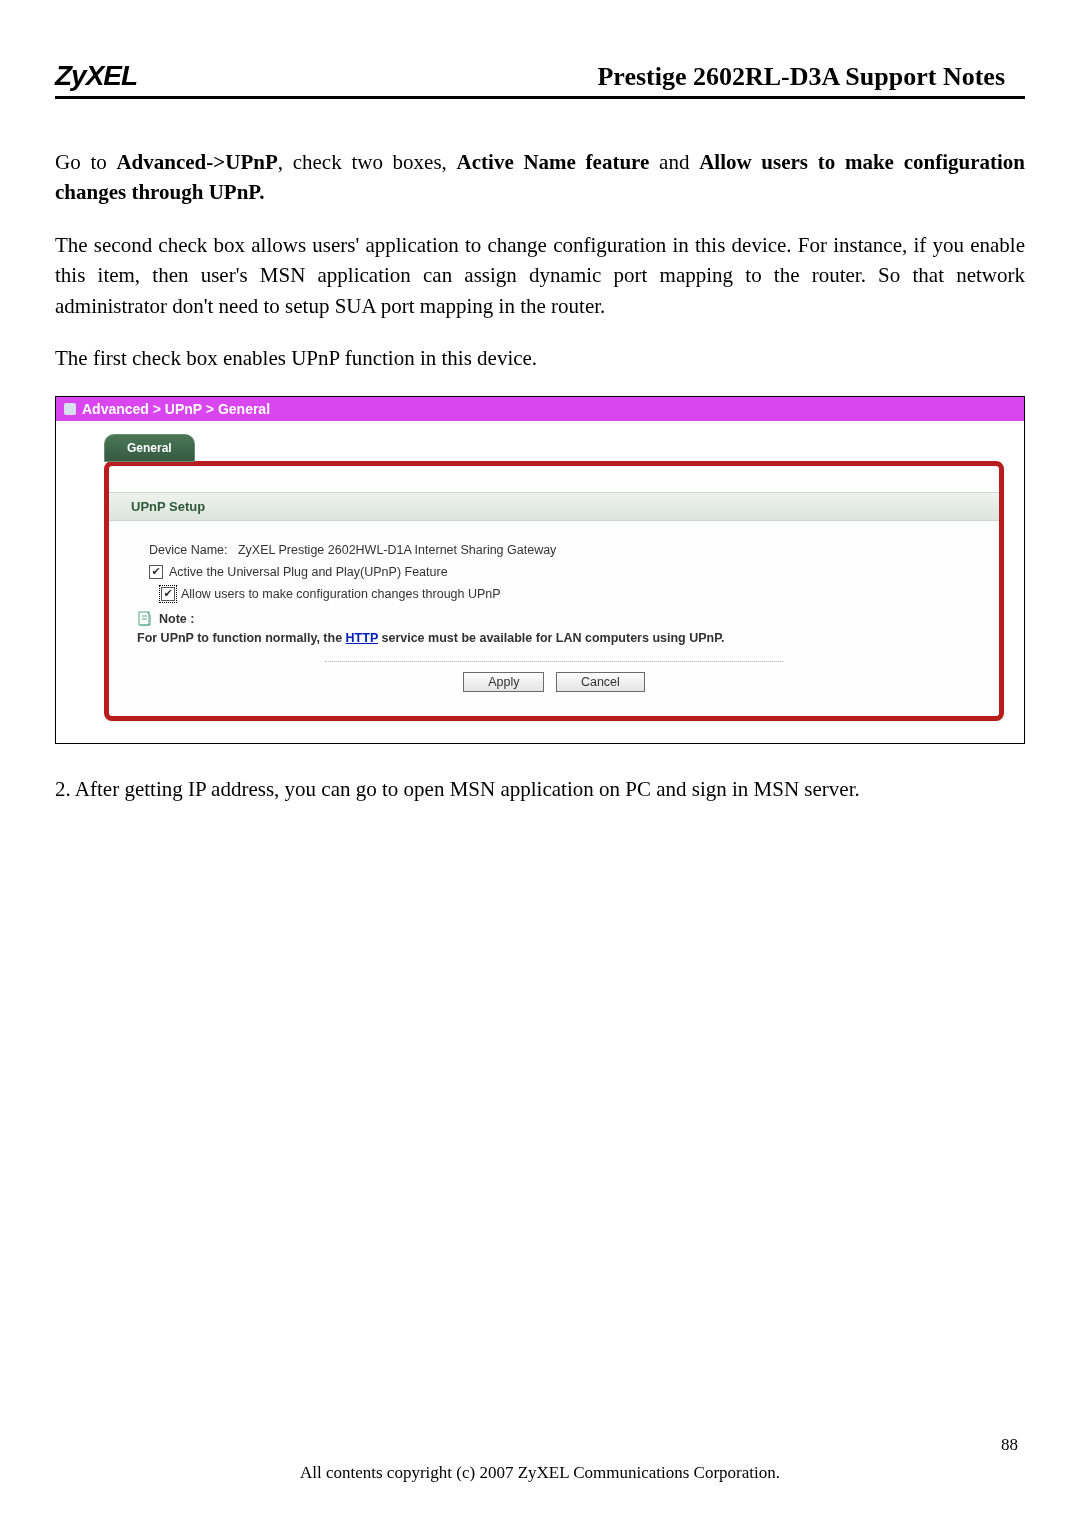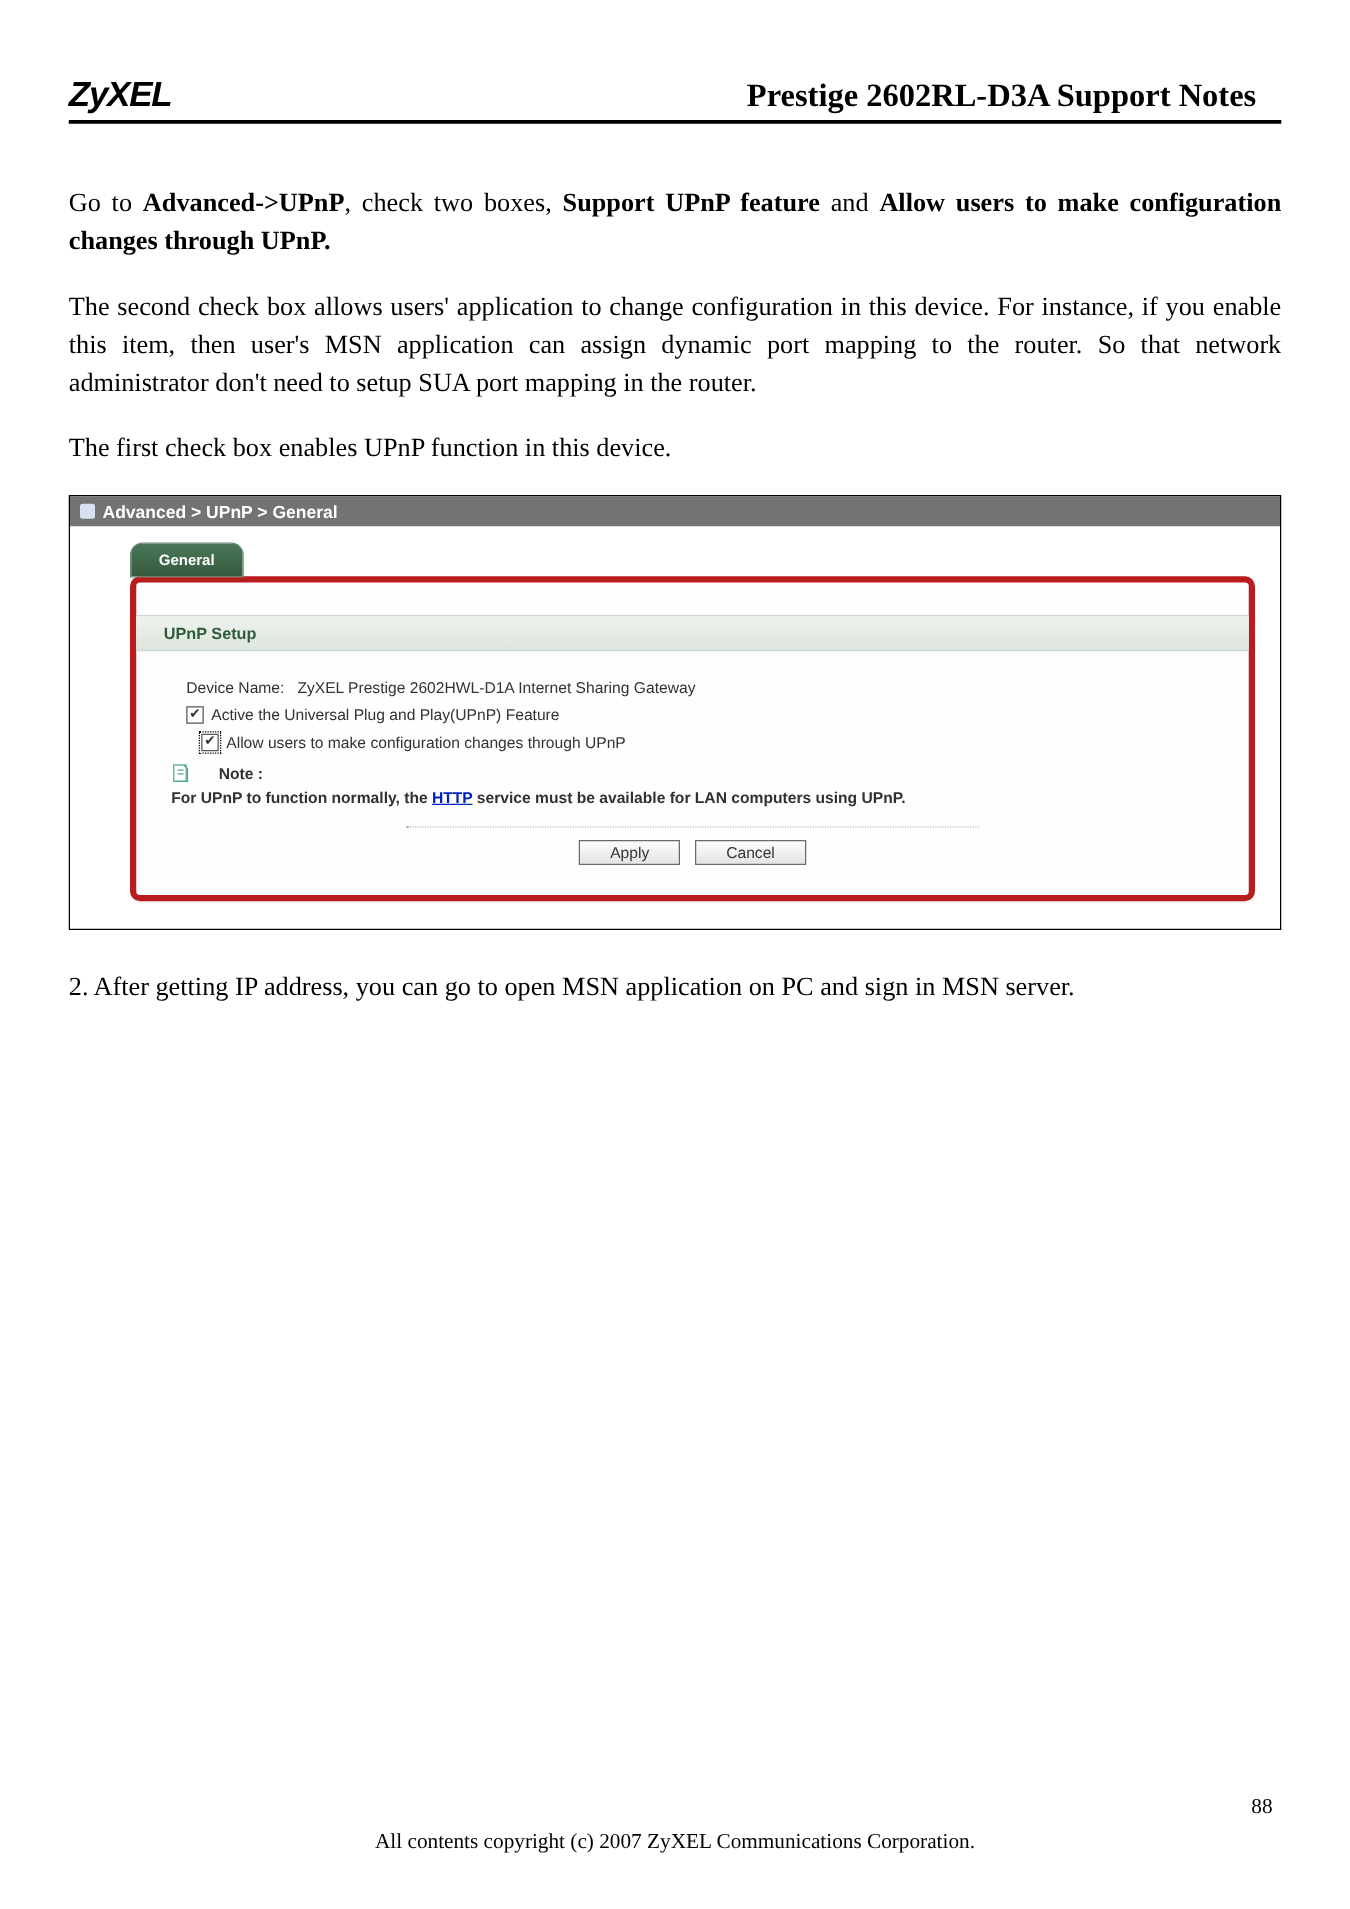--- a/index.html
+++ b/index.html
@@ -38,21 +38,21 @@
     text-align: justify;
   }
   .para { margin-bottom: 22px; }
   .bold { font-weight: bold; }
   .screenshot-frame {
     border: 1px solid #000;
     margin: 14px 0 30px 0;
     background: #fff;
   }
   .crumb-bar {
-    background: #737373;
+    background: #d946ef;
     color: #fff;
     font-family: Verdana, Arial, sans-serif;
     font-weight: bold;
     font-size: 14px;
     padding: 4px 8px;
     display: flex;
     align-items: center;
     gap: 6px;
   }
   .crumb-icon {
@@ -110,21 +110,21 @@
     border: 1px solid #555;
     background: #fff;
     display: inline-flex;
     align-items: center;
     justify-content: center;
     font-size: 11px;
     line-height: 1;
   }
   .cb.dotted { outline: 1px dotted #000; outline-offset: 1px; }
   .indent { margin-left: 24px; }
-  .note-row { display: flex; align-items: center; gap: 22px; margin-top: 10px; }
+  .note-row { display: flex; align-items: center; gap: 6px; margin-top: 10px; }
   .note-icon {
     width: 16px; height: 16px;
     display: inline-block;
   }
   .note-text {
     font-family: Verdana, Arial, sans-serif;
     font-weight: bold;
     font-size: 12.5px;
     color: #313131;
   }
@@ -171,21 +171,21 @@
 </head>
 <body>
 
 <div class="header">
   <div class="logo">ZyXEL</div>
   <div class="doc-title">Prestige 2602RL-D3A Support Notes</div>
 </div>
 
 <div class="body-text">
   <p class="para">
-    <span>Go to </span><span class="bold">Advanced-&gt;UPnP</span><span>, check two boxes, </span><span class="bold">Support UPnP feature</span><span> and </span><span class="bold">Allow users to make configuration changes through UPnP.</span>
+    <span>Go to </span><span class="bold">Advanced-&gt;UPnP</span><span>, check two boxes, </span><span class="bold">Active Name feature</span><span> and </span><span class="bold">Allow users to make configuration changes through UPnP.</span>
   </p>
   <p class="para">The second check box allows users' application to change configuration in this device. For instance, if you enable this item, then user's MSN application can assign dynamic port mapping to the router. So that network administrator don't need to setup SUA port mapping in the router.</p>
   <p class="para">The first check box enables UPnP function in this device.</p>
 </div>
 
 <div class="screenshot-frame">
   <div class="crumb-bar">
     <span class="crumb-icon"></span>
     <span>Advanced &gt; UPnP &gt; General</span>
   </div>

